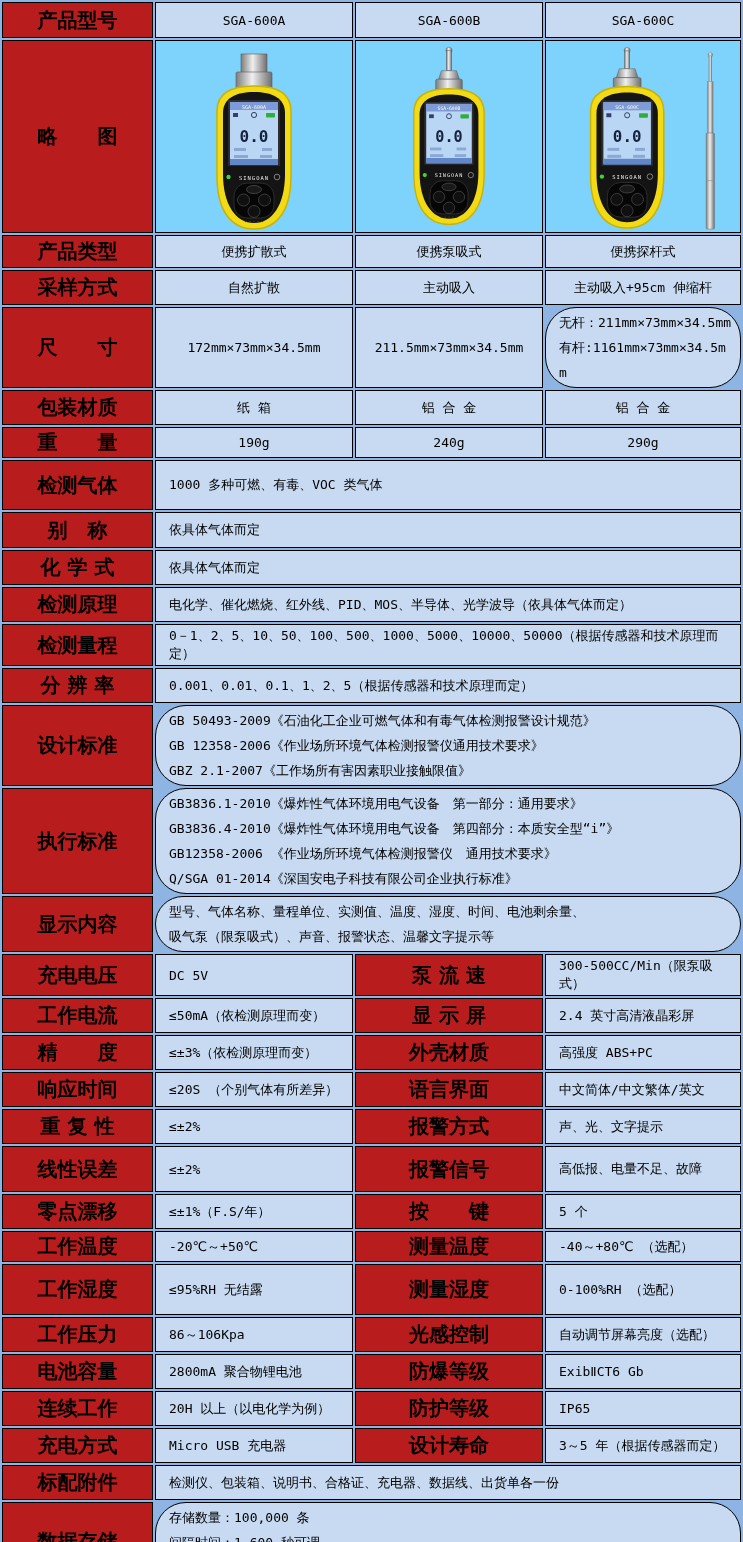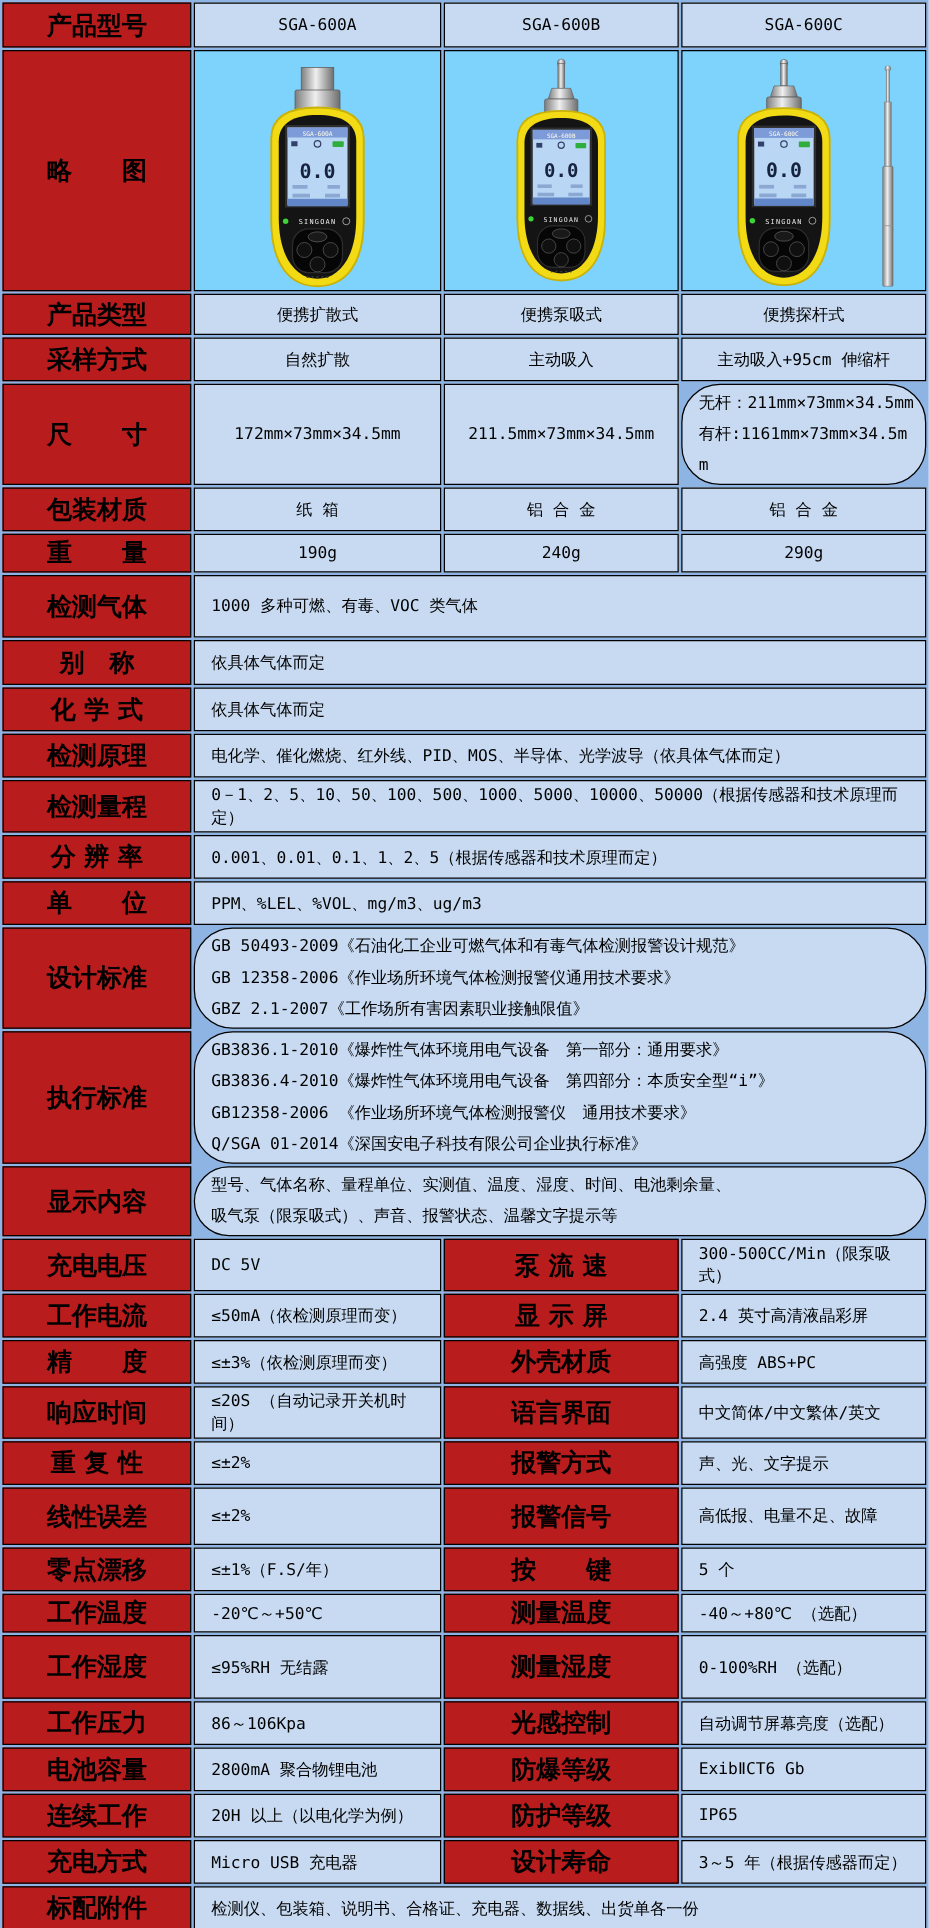--- a/index.html
+++ b/index.html
@@ -263,24 +263,20 @@
     <td class="val left" colspan="3">电化学、催化燃烧、红外线、PID、MOS、半导体、光学波导（依具体气体而定）</td>
   </tr>
   <tr style="height:35px">
     <td class="lbl">检测量程</td>
     <td class="val left" colspan="3">0－1、2、5、10、50、100、500、1000、5000、10000、50000（根据传感器和技术原理而定）</td>
   </tr>
   <tr style="height:35px">
     <td class="lbl">分 辨 率</td>
     <td class="val left" colspan="3">0.001、0.01、0.1、1、2、5（根据传感器和技术原理而定）</td>
   </tr>
-  <tr style="height:35px">
-    <td class="lbl">单　　位</td>
-    <td class="val left" colspan="3">PPM、%LEL、%VOL、mg/m3、ug/m3</td>
-  </tr>
   <tr style="height:72px">
     <td class="lbl">设计标准</td>
     <td class="val left ml" colspan="3">GB 50493-2009《石油化工企业可燃气体和有毒气体检测报警设计规范》
 GB 12358-2006《作业场所环境气体检测报警仪通用技术要求》
 GBZ 2.1-2007《工作场所有害因素职业接触限值》</td>
   </tr>
   <tr style="height:103px">
     <td class="lbl">执行标准</td>
     <td class="val left ml" colspan="3">GB3836.1-2010《爆炸性气体环境用电气设备　第一部分：通用要求》
 GB3836.4-2010《爆炸性气体环境用电气设备　第四部分：本质安全型“i”》
@@ -306,21 +302,21 @@
     <td class="val left">2.4 英寸高清液晶彩屏</td>
   </tr>
   <tr style="height:35px">
     <td class="lbl">精　　度</td>
     <td class="val left">≤±3%（依检测原理而变）</td>
     <td class="lbl">外壳材质</td>
     <td class="val left">高强度 ABS+PC</td>
   </tr>
   <tr style="height:35px">
     <td class="lbl">响应时间</td>
-    <td class="val left">≤20S （自动记录开关机时间）</td>
+    <td class="val left">≤20S （个别气体有所差异）</td>
     <td class="lbl">语言界面</td>
     <td class="val left">中文简体/中文繁体/英文</td>
   </tr>
   <tr style="height:35px">
     <td class="lbl">重 复 性</td>
     <td class="val left">≤±2%</td>
     <td class="lbl">报警方式</td>
     <td class="val left">声、光、文字提示</td>
   </tr>
   <tr style="height:46px">

